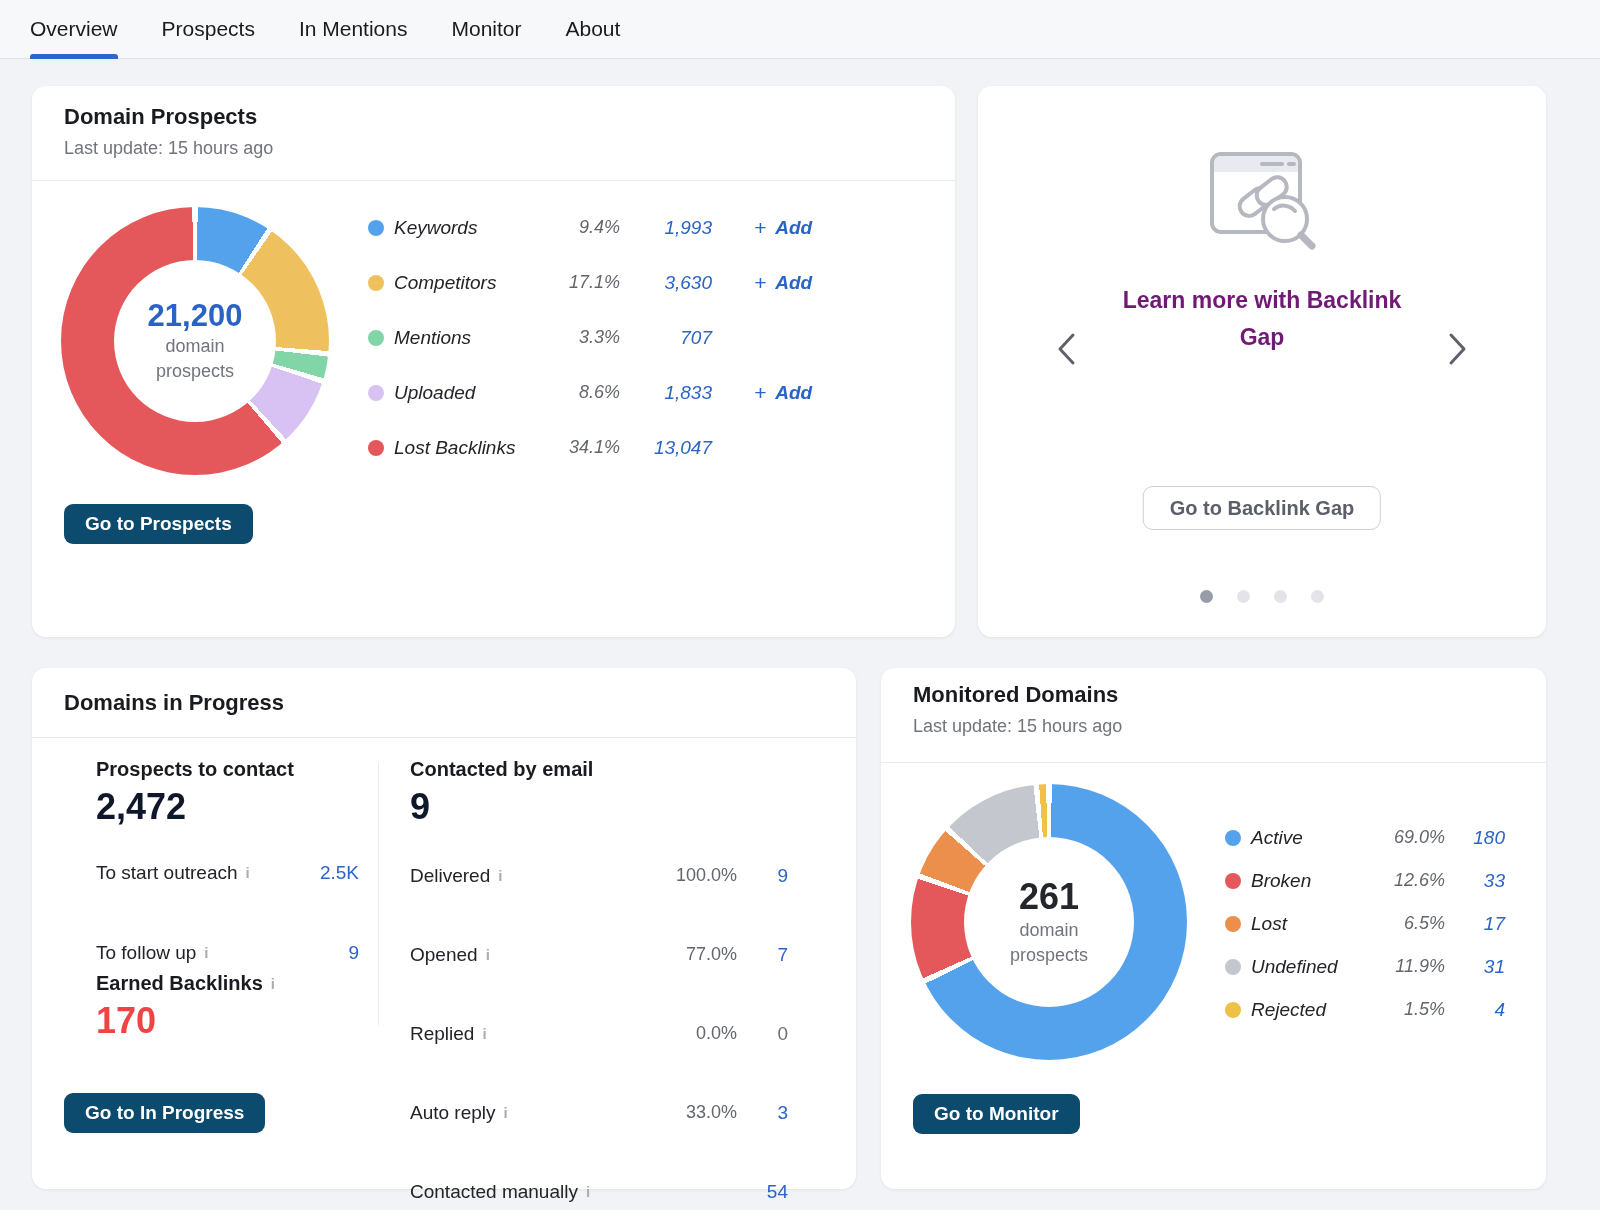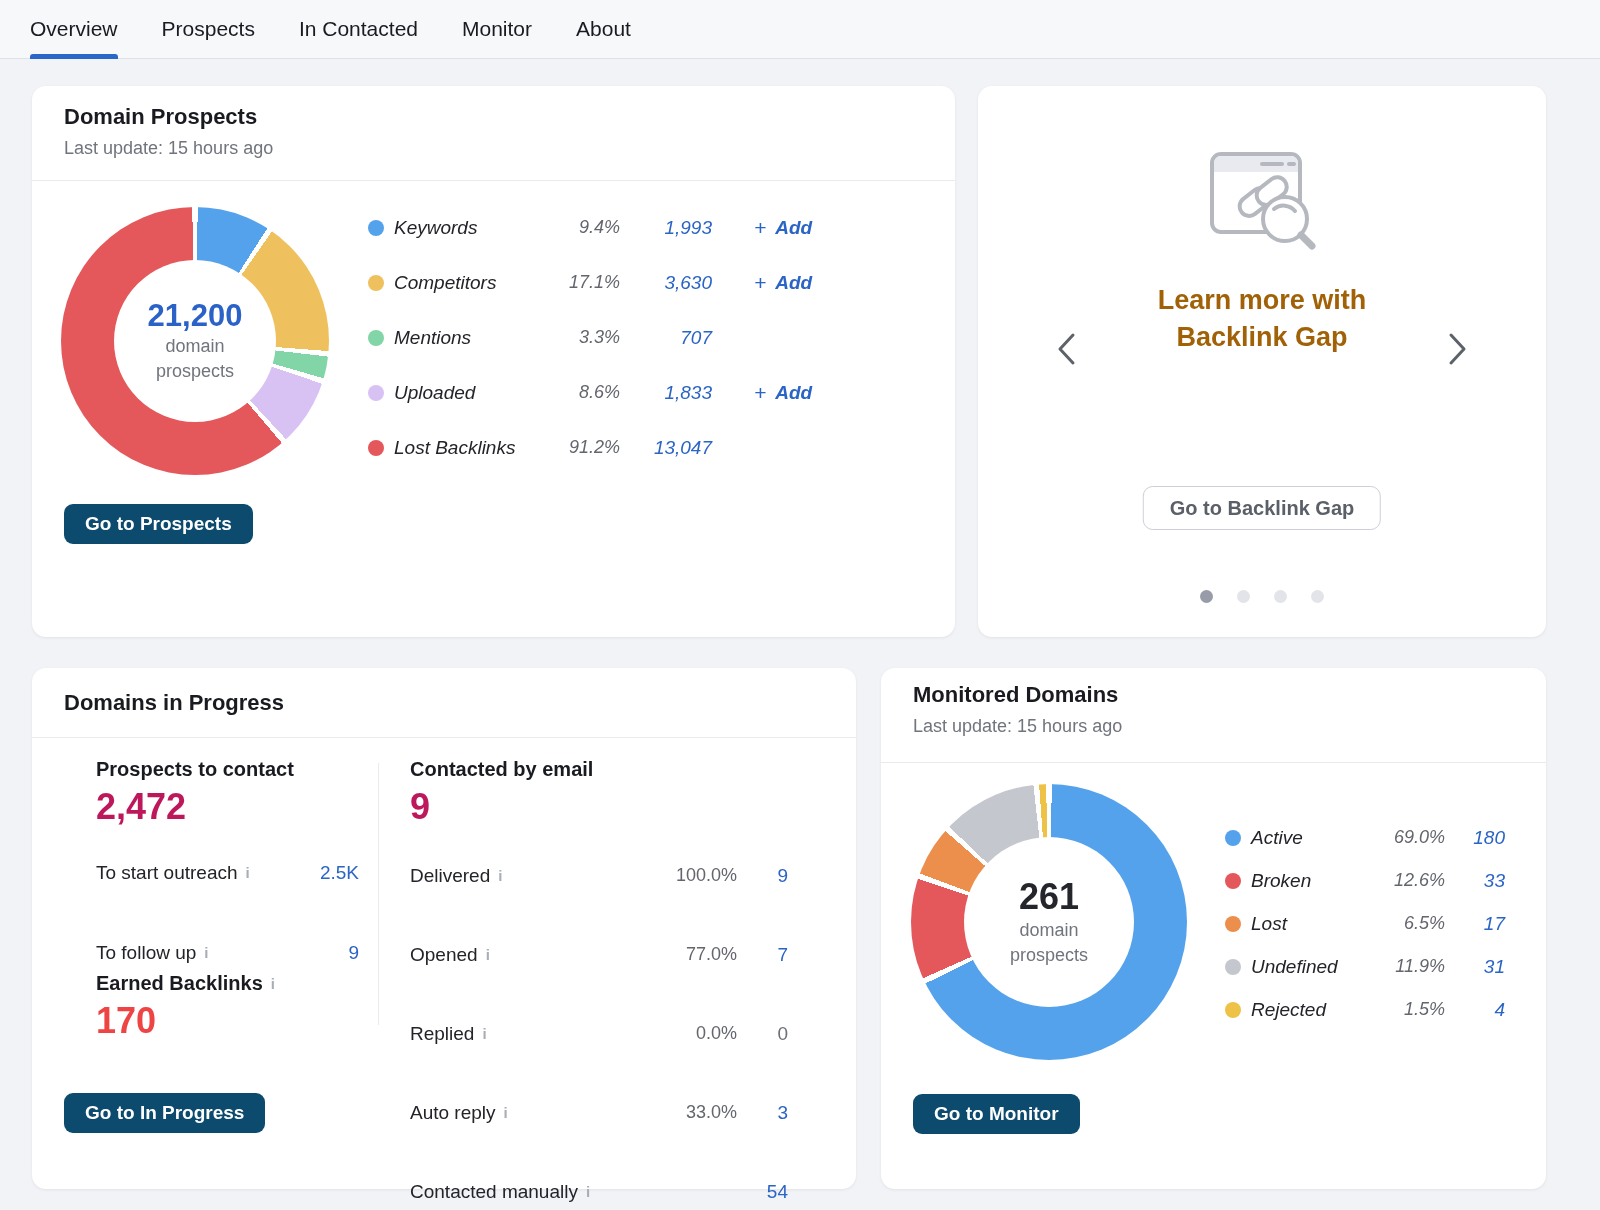--- a/index.html
+++ b/index.html
@@ -77,35 +77,35 @@
     position:absolute; display:inline-flex; align-items:center; justify-content:center;
     background:#fff; color:#5b5f68; font-size:20px; font-weight:600;
     border:1px solid #ccd0d6; border-radius:10px; padding:0 26px; height:44px;
     cursor:pointer; white-space:nowrap; font-family:inherit;
   }
 
   
   .promo-icon { position:absolute; left:50%; transform:translateX(-50%); top:60px; }
   .promo-title {
     position:absolute; left:50%; transform:translateX(-50%); top:196px;
-    width:320px; text-align:center; font-size:27px; font-weight:700; color:#a16207; line-height:37px;
+    width:320px; text-align:center; font-size:23px; font-weight:700; color:#701a75; line-height:37px;
   }
   .promo-desc {
     position:absolute; left:50%; transform:translateX(-50%); top:276px;
     width:360px; text-align:center; font-size:19px; color:#2b2c31; line-height:30px;
   }
   .carousel-arrow { position:absolute; top:240px; cursor:pointer; padding:6px; }
   .arrow-left { left:72px; } .arrow-right { right:72px; }
   .carousel-dots { position:absolute; left:50%; transform:translateX(-50%); top:504px; display:flex; gap:24px; }
   .cdot { width:13px; height:13px; border-radius:50%; background:#e3e4e9; cursor:pointer; }
   .cdot.active { background:#989ca8; }
 
   
   .stat-title { position:absolute; font-size:20px; font-weight:700; color:#191b20; white-space:nowrap; }
-  .stat-big { position:absolute; font-size:36px; font-weight:800; color:#be185d; white-space:nowrap; }
+  .stat-big { position:absolute; font-size:36px; font-weight:800; color:#0f172a; white-space:nowrap; }
   .stat-rows { position:absolute; display:flex; flex-direction:column;gap:36px; }
   .srow { display:flex; align-items:center; }
   .srow .slabel { font-size:19px; color:#23242a; white-space:nowrap; }
   .srow .spct { font-size:18px; color:#63666d; text-align:right; white-space:nowrap; }
   .srow .sval { font-size:19px; color:#2a64c5; text-align:right; white-space:nowrap; cursor:pointer; }
   .rows-left { left:64px; top:183px; width:263px; } .rows-left .srow { height:44px; }
   .rows-left .slabel { flex:1 1 auto; } .rows-left .sval { flex:0 0 80px; }
   .rows-right { left:378px; top:186px; width:378px; } .rows-right .srow { height:43px; }
   .rows-right .slabel { flex:1 1 auto; }
   .rows-right .spct { flex:0 0 90px; } .rows-right .sval { flex:0 0 51px; }
@@ -121,21 +121,21 @@
 <div class="page">
 
   <div class="tabbar">
     <div class="tab active">
         <span>Overview</span>
       </div>
     <div class="tab">
         <span>Prospects</span>
       </div>
     <div class="tab">
-        <span>In Contacted</span>
+        <span>In Mentions</span>
       </div>
     <div class="tab">
         <span>Monitor</span>
       </div>
     <div class="tab">
         <span>About</span>
       </div>
   </div>
 
   <div class="card" style="left:32px; top:86px; width:923px; height:551px;">
@@ -183,21 +183,21 @@
         <span class="lpct">8.6%</span>
         <span class="lval">1,833</span>
         <span class="ladd">
             <span class="plus">+</span>
             <span class="txt">Add</span>
           </span>
       </div>
       <div class="lrow">
         <span class="ldot" style="background-color: rgb(228, 87, 90);"></span>
         <span class="llabel">Lost Backlinks</span>
-        <span class="lpct">91.2%</span>
+        <span class="lpct">34.1%</span>
         <span class="lval">13,047</span>
       </div>
     </div>
 
     <button class="btn-primary" style="left:32px; top:418px;">Go to Prospects</button>
   </div>
 
   <div class="card" style="left:978px; top:86px; width:568px; height:551px;">
     <div class="promo-icon">
       <svg width="120" height="115" viewBox="0 0 120 115" fill="none">

